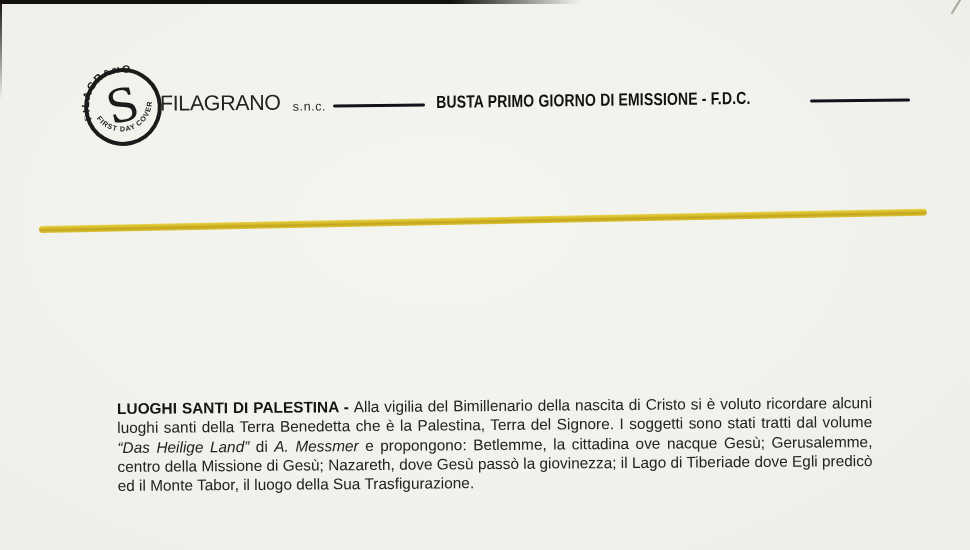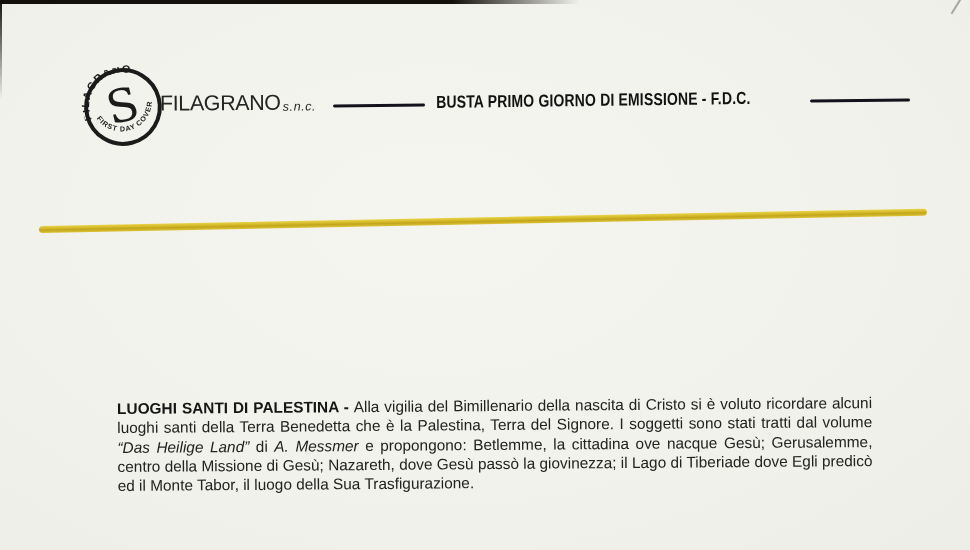--- a/index.html
+++ b/index.html
@@ -20,22 +20,22 @@
     transform:rotate(-14deg);}
   .logo svg{width:100%;height:100%;}
   .logo .ring{fill:none;stroke:#1b1b1b;stroke-width:5;}
   .logo .mono{font-family:"DejaVu Serif", serif;font-size:57px;fill:#1b1b1b;}
   .logo .arc-top{font-size:13.5px;font-weight:bold;letter-spacing:1.5px;fill:#1b1b1b;}
   .logo .arc-bottom{font-size:9px;font-weight:bold;letter-spacing:1px;fill:#1b1b1b;}
 
   
   .brand{position:absolute;left:160px;top:91px;color:#242424;font-size:21.5px;
     letter-spacing:-0.4px;transform:rotate(-0.4deg);white-space:nowrap;}
-  .brand .suffix{font-size:12.5px;letter-spacing:0.6px;margin-left:2px;
-    position:relative;top:1px;font-style:italic;}
+  .brand .suffix{font-size:12.5px;letter-spacing:0.6px;margin-left:12px;
+    position:relative;top:1px;}
 
   .rule{position:absolute;height:2.6px;background:#12121c;border-radius:2px;}
   .rule-left{left:333px;top:104px;width:92px;transform:rotate(-0.7deg);}
   .rule-right{left:810px;top:99px;width:100px;transform:rotate(-0.7deg);}
 
   .title{position:absolute;left:436px;top:92px;font-weight:bold;font-size:17.5px;
     color:#121212;letter-spacing:0.2px;white-space:nowrap;
     transform:scaleX(0.8) rotate(-0.6deg);transform-origin:left top;}
 
   

